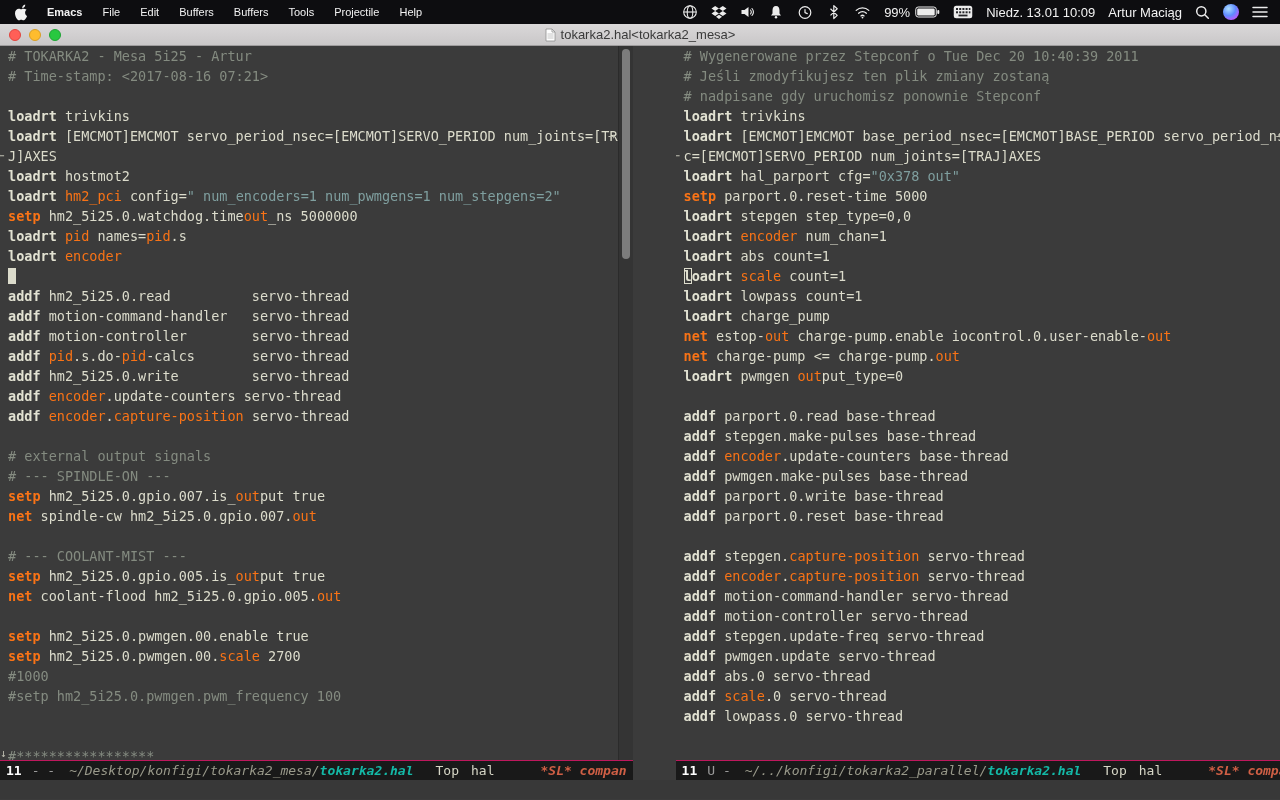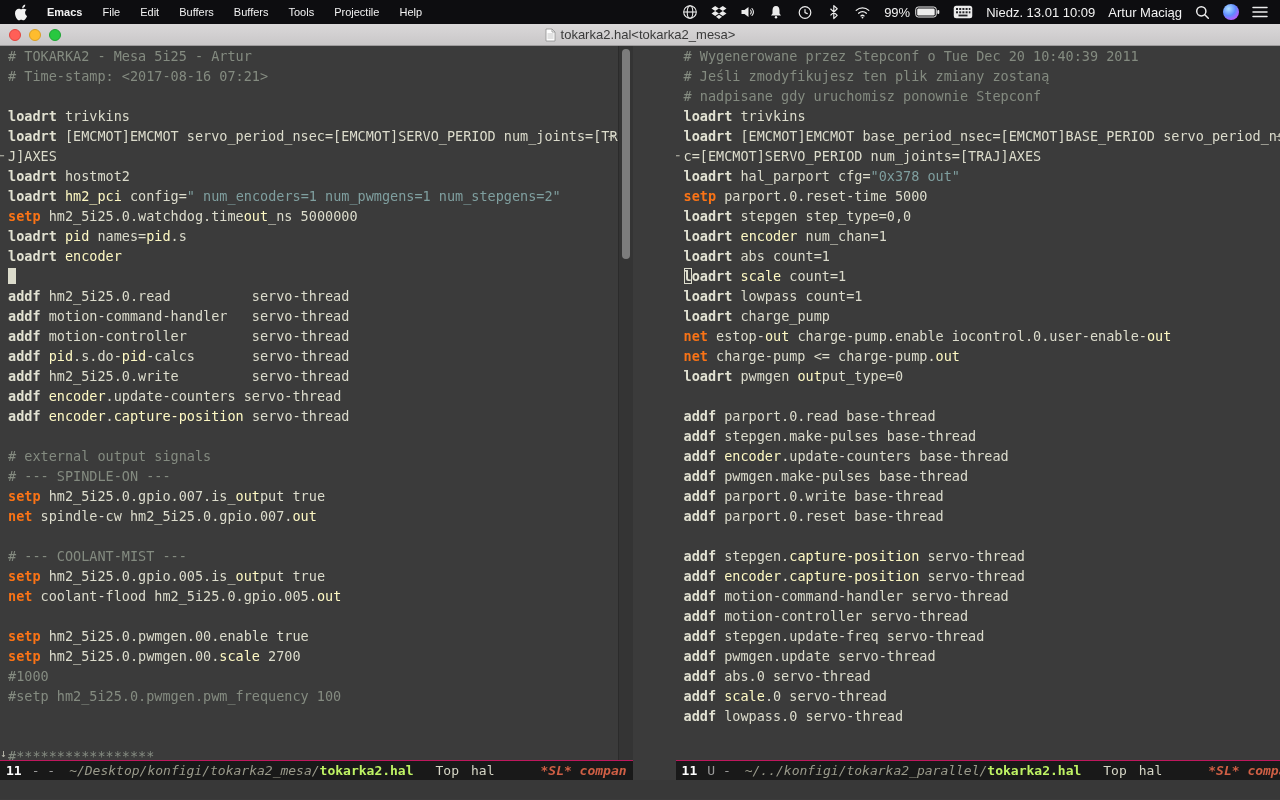--- a/index.html
+++ b/index.html
@@ -56,21 +56,21 @@
   .ln {
     height:20px; line-height:20px; position:relative;
     padding-left:8px; padding-right:17px;
     white-space:pre; overflow:hidden;
     font-family:"DejaVu Sans Mono", monospace; font-size:13.5px;
   }
   .sg.d { color:#dcdccc; }
   .sg.c { color:#848b80; }
   .sg.k { color:#f97316; font-weight:bold; }
   .sg.m { color:#e2e2d2; font-weight:bold; }
-  .sg.f { color:#fef9c3; }
+  .sg.f { color:#f97316; }
   .sg.s { color:#7f9f9f; }
 
   .cur-block {
     display:inline-block; width:8px; height:16px;
     background:#dcdccc; vertical-align:-3px;
   }
   .cur-hollow { box-shadow: inset 0 0 0 1px #dcdccc; }
 
   .fr { position:absolute; color:#bdbdb0; }
   .fr-r { right:15px; top:0; width:12px; font-size:12px; line-height:20px; text-align:center; }
@@ -90,21 +90,21 @@
   
   .modeline {
     height:20px; background:#191919; border-top:1px solid #be185d;
     color:#cfcfc0; font-family:"DejaVu Sans Mono", monospace; font-size:13px;
     line-height:19px; display:flex; align-items:center;
     padding:0 6px; overflow:hidden; white-space:pre;
   }
   .ml-num   { color:#ffffff; font-weight:bold; margin-right:10px; }
   .ml-flags { color:#9a9a9a; margin-right:14px; }
   .ml-dir   { color:#9a9a8b; font-style:italic; }
-  .ml-file  { color:#bef264; font-weight:bold; }
+  .ml-file  { color:#14b8a6; font-weight:bold; font-style:italic; }
   .ml-pos   { margin-left:22px; color:#d6d6c6; }
   .ml-mode  { margin-left:12px; color:#d6d6c6; }
   .ml-extra { margin-left:46px; color:#cf5f45; font-weight:bold; font-style:italic; }
 
   .echo { height:19px; background:#383838; }
 
   svg { display:block; }
 </style>
 </head>
 <body>

